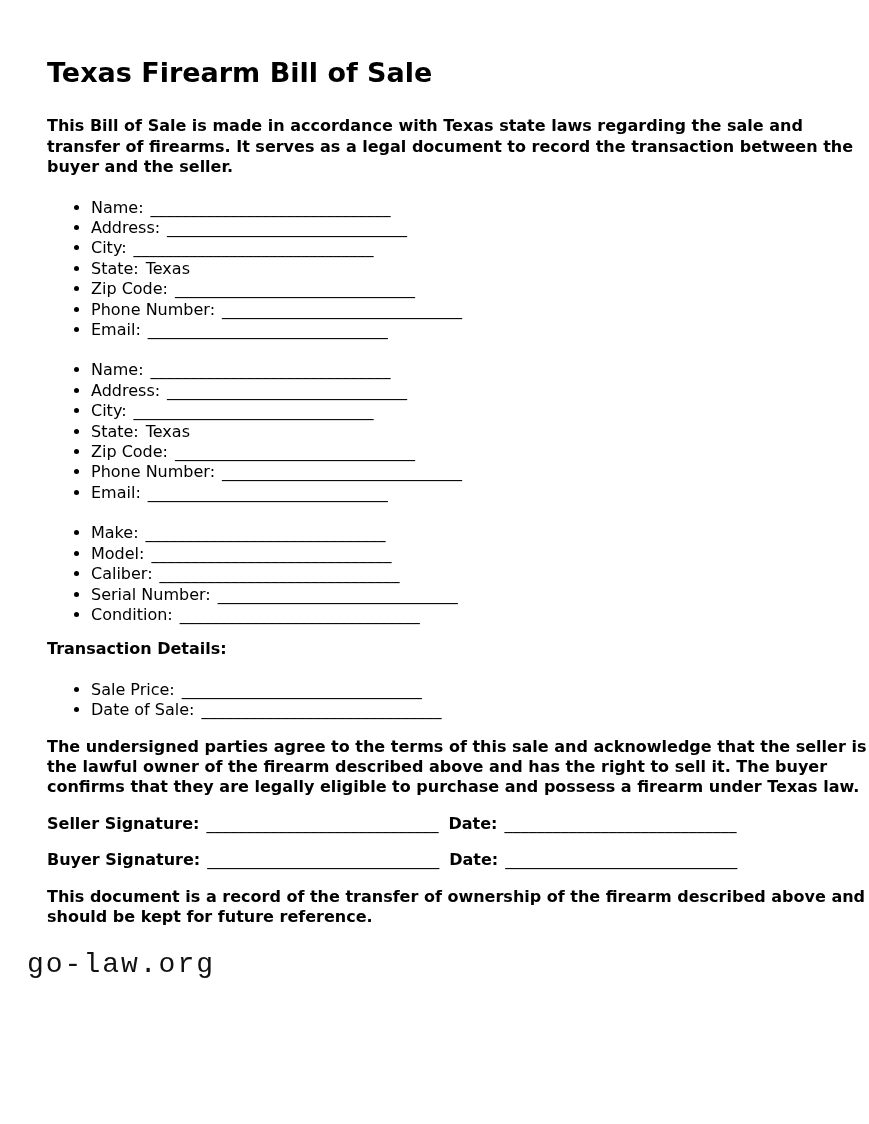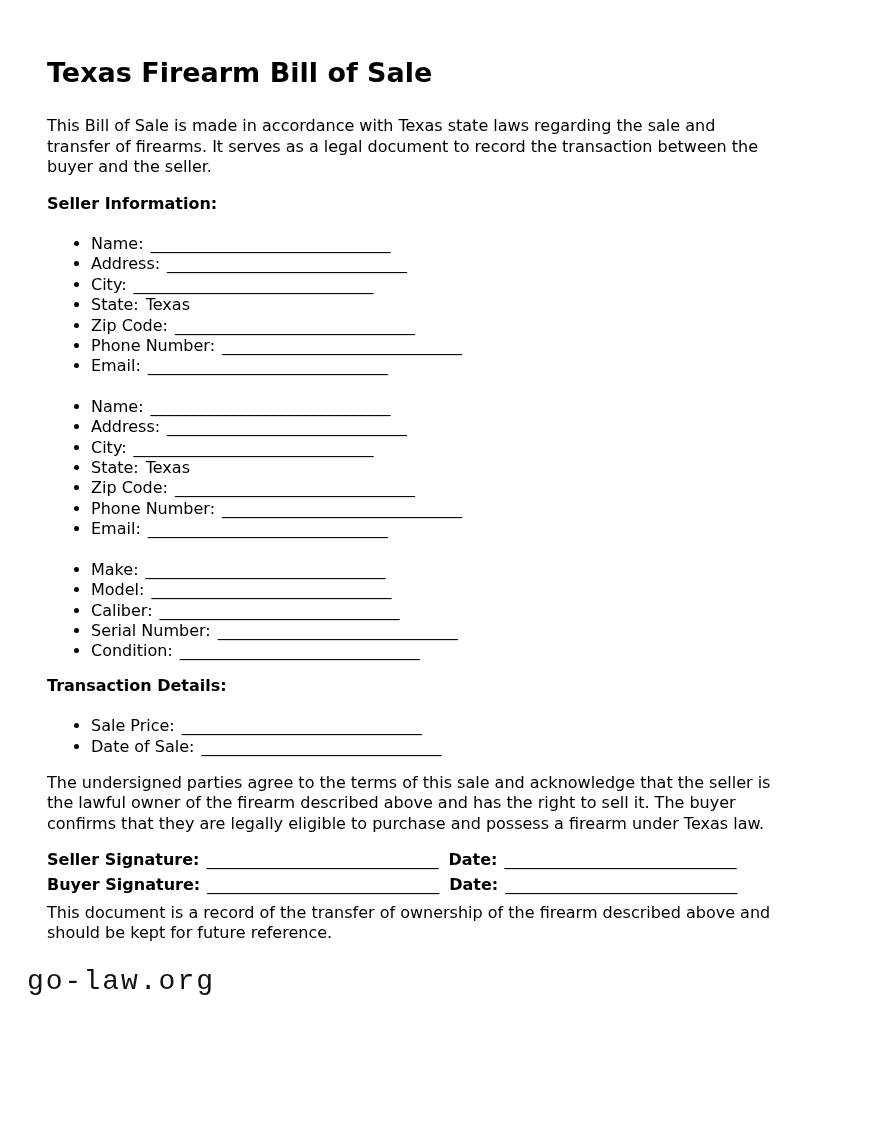--- a/index.html
+++ b/index.html
@@ -15,37 +15,37 @@
     padding: 57px 52px 0 47px;
     background: #ffffff;
     overflow: hidden;
   }
   h1.doc-title {
     font-size: 27px;
     line-height: 1.2;
     font-weight: bold;
     margin: 0 0 27px 0;
   }
-  .para { margin: 16px 0; line-height: 20.4px; }
+  .para { margin: 16px 0; line-height: 20.4px; font-weight: bold; }
   .para .line { display: block; white-space: pre; }
   h3.section-heading {
     font-size: 16px;
     font-weight: bold;
     line-height: 20.4px;
     margin: 14px 0 16px 0;
   }
   ul.field-list {
     margin: 20px 0 14px 0;
     padding-left: 44px;
     list-style: disc;
   }
   ul.field-list li { line-height: 20.4px; white-space: pre; }
   .lbl { margin-right: 7px; }
   .blank, .val { white-space: pre; }
-  .sig-row { margin: 4px 0; line-height: 20.4px; white-space: nowrap; }
+  .sig-row { margin: 16px 0; line-height: 20.4px; white-space: nowrap; }
   .sig-label { font-weight: bold; margin-right: 7px; }
   .sig-line { margin-right: 10px; white-space: pre; }
   .closing { margin: 8px 0; }
   .brand {
     font-family: "Liberation Mono", "DejaVu Sans Mono", monospace;
     font-size: 28px;
     font-weight: normal;
     letter-spacing: 2px;
     color: #111111;
     margin: 22px 0 0 -20px;
@@ -58,21 +58,20 @@
 <div class="page">
 
   <h1 class="doc-title">Texas Firearm Bill of Sale</h1>
 
   <p class="para">
       <span class="line">This Bill of Sale is made in accordance with Texas state laws regarding the sale and</span>
       <span class="line">transfer of firearms. It serves as a legal document to record the transaction between the</span>
       <span class="line">buyer and the seller.</span>
     </p>
 
-  <h3 class="section-heading">Seller Information:</h3>
   <ul class="field-list">
     <li><span class="lbl">Name:</span><span class="blank">______________________________</span></li>
     <li><span class="lbl">Address:</span><span class="blank">______________________________</span></li>
     <li><span class="lbl">City:</span><span class="blank">______________________________</span></li>
     <li><span class="lbl">State:</span><span class="val">Texas</span></li>
     <li><span class="lbl">Zip Code:</span><span class="blank">______________________________</span></li>
     <li><span class="lbl">Phone Number:</span><span class="blank">______________________________</span></li>
     <li><span class="lbl">Email:</span><span class="blank">______________________________</span></li>
   </ul>
 

